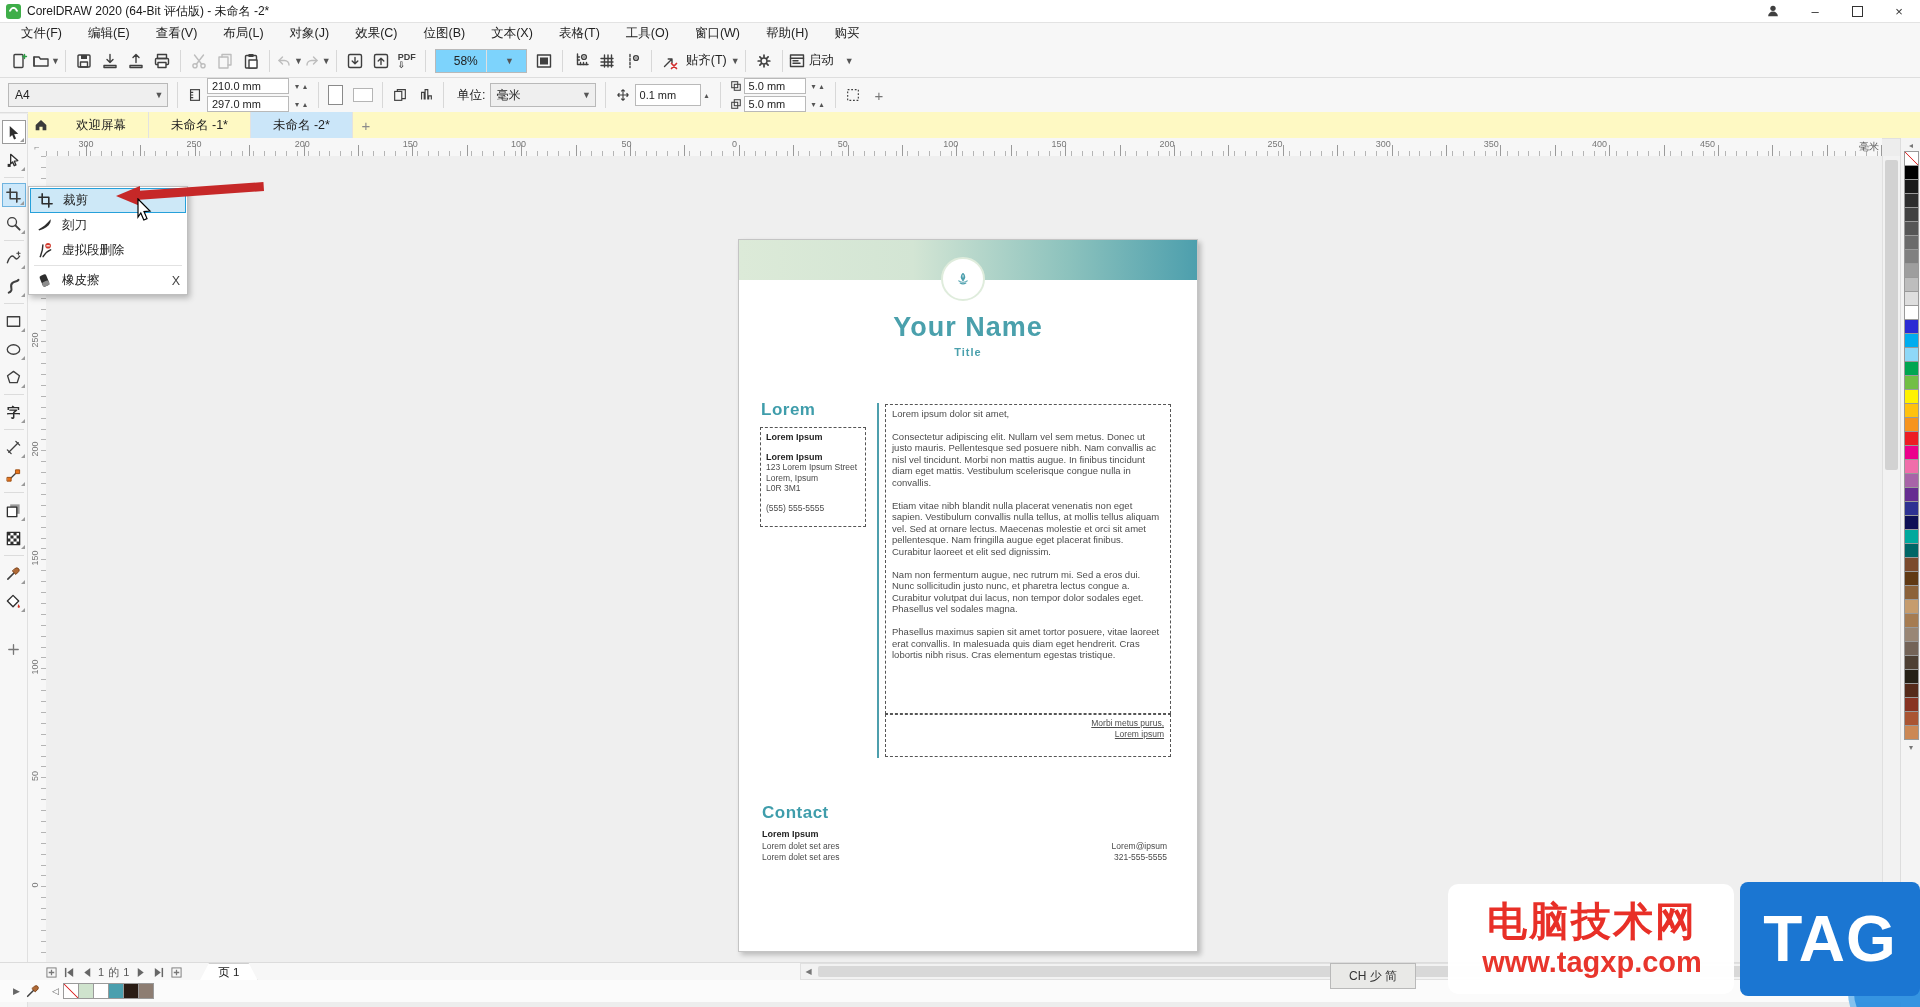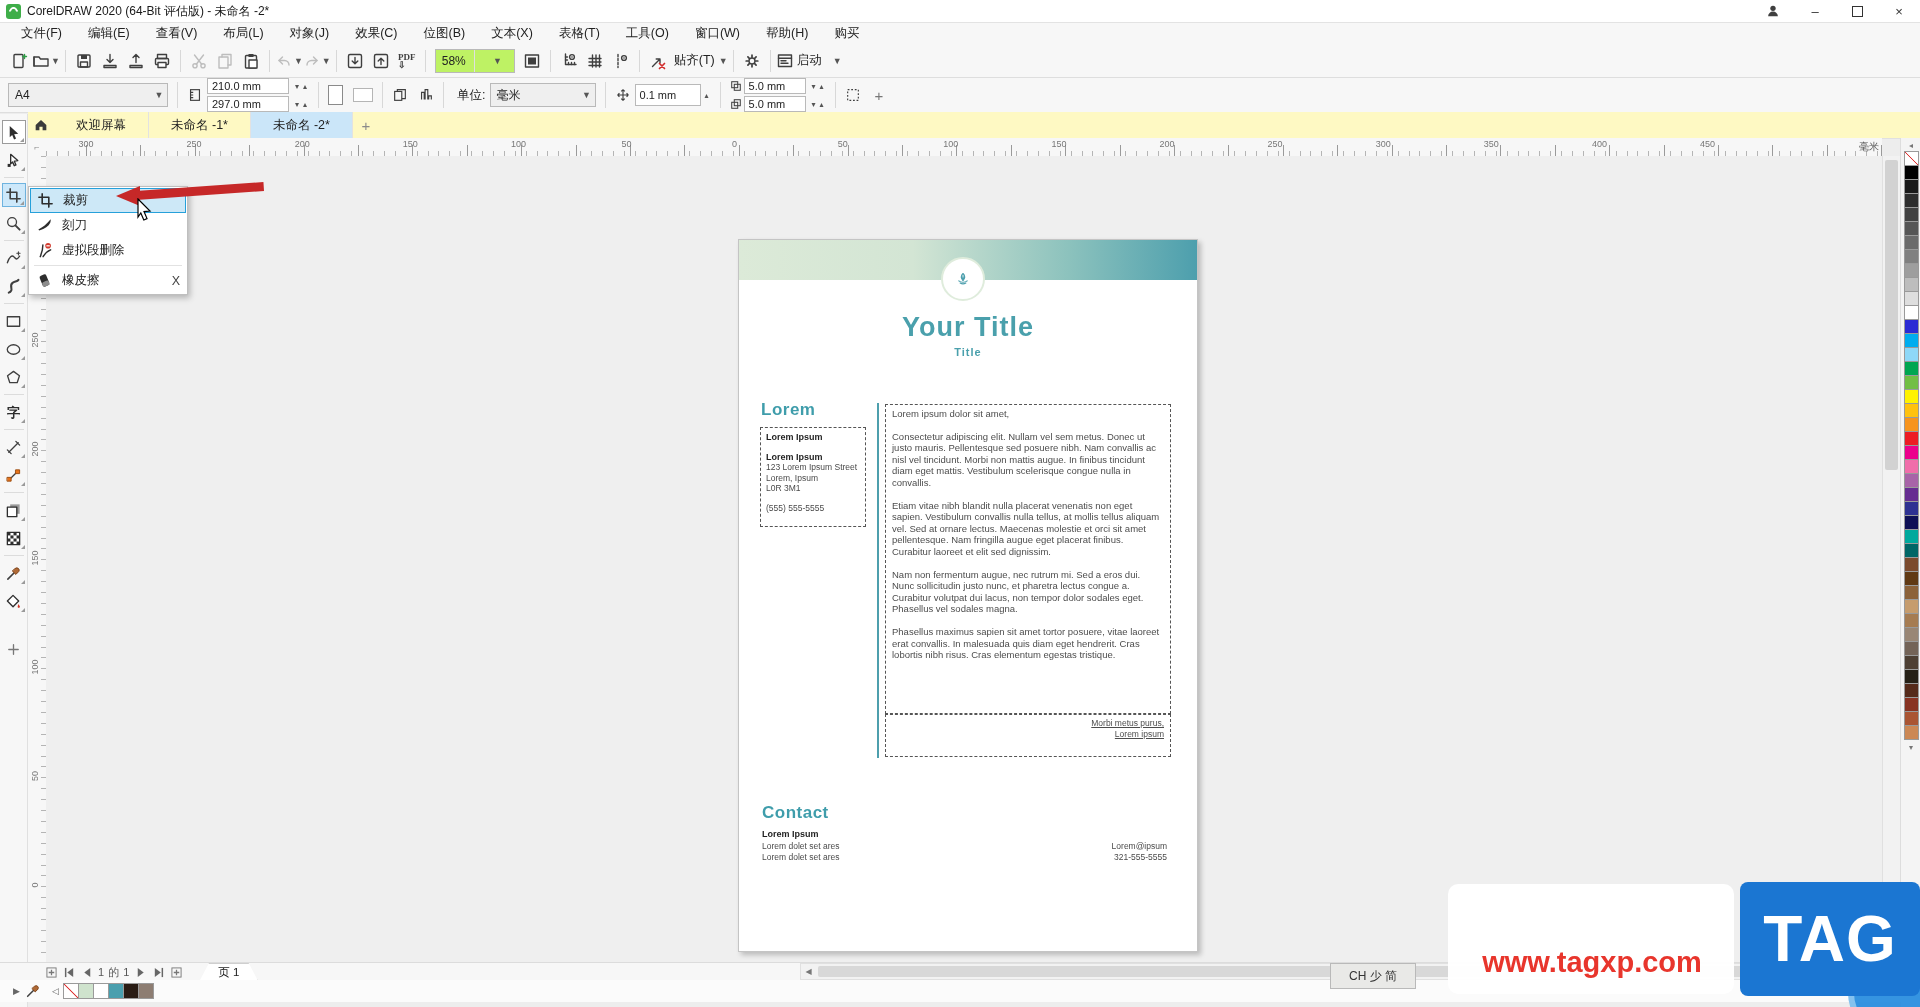--- a/index.html
+++ b/index.html
@@ -23,24 +23,24 @@
   #menubar{left:0;top:23px;width:1920px;height:21px;background:#f7f7f7;display:flex;align-items:center;padding-left:8px;border-bottom:1px solid #ececec;}
   .menu-item{padding:0 13px;font-size:12.5px;color:#222;line-height:21px;}
   
   #toolbar{left:0;top:44px;width:1920px;height:33px;background:#f7f7f7;border-bottom:1px solid #dedede;display:flex;align-items:center;padding-left:6px;}
   .tbtn{height:26px;min-width:26px;display:flex;align-items:center;justify-content:center;border-radius:2px;}
   .tbtn.disabled .ic{stroke:#bdbdbd;}
   .tbtn.disabled svg *{stroke:#bdbdbd;}
   .tsep{width:1px;height:22px;background:#d8d8d8;margin:0 5px;}
   .caret{font-size:9px;color:#555;margin-left:1px;}
   .tlabel{font-size:12.5px;color:#222;margin:0 3px;}
-  #zoom-combo{width:78px;height:22px;background:#bef264;border:1px solid #b9b9b9;display:flex;align-items:center;margin:0 4px;}
+  #zoom-combo{width:78px;height:22px;background:#7dd3fc;border:1px solid #b9b9b9;display:flex;align-items:center;margin:0 4px;padding-left:12px;}
   #zoom-combo span{flex:1;padding-left:6px;font-size:12px;color:#222;}
   #zoom-combo .dd{width:16px;height:100%;display:flex;align-items:center;justify-content:center;border-left:1px solid #e0e0e0;color:#555;font-size:9px;}
-  .pdf-glyph{font-size:9px;font-weight:bold;color:#3f3f3f;line-height:8px;text-align:left;font-family:Liberation Serif, serif;}
+  .pdf-glyph{font-size:9px;font-weight:bold;color:#3f3f3f;line-height:8px;text-align:left;}
   
   #propbar{left:0;top:78px;width:1920px;height:34px;background:#f7f7f7;border-bottom:1px solid #dedede;display:flex;align-items:center;padding-left:8px;}
   .field{background:#fff;border:1px solid #b9b9b9;height:14px;font-size:11px;display:flex;align-items:center;padding:0 4px;color:#222;}
   .combo{background:#efefef;border:1px solid #b9b9b9;height:22px;display:flex;align-items:center;font-size:12px;color:#222;}
   .combo .dd{margin-left:auto;width:16px;text-align:center;color:#555;font-size:9px;}
   .spin{display:flex;flex-direction:row;font-size:8px;color:#555;margin-left:2px;}
   .spin span{padding:0 2px;}
   .stack{display:flex;flex-direction:column;gap:2px;}
   .srow{display:flex;align-items:center;gap:2px;}
   .psep{width:1px;height:26px;background:#d8d8d8;margin:0 9px;}
@@ -574,21 +574,21 @@
     <div id="logo-circle">
         <span>
           <svg class="ic" style="width:16px;height:16px" viewBox="0 0 18 18">
             <path d="M9 2.8c2.3 2.1 2.7 5.4 0 7.8-2.7-2.4-2.3-5.7 0-7.8z"></path>
             <path d="M9 10.6V5.4M7.1 7.2L9 9l1.9-1.8"></path>
             <path d="M4.3 11.2c2.1 2 7.3 2 9.4 0"></path>
             <path d="M5.8 13.6c1.8 1 4.6 1 6.4 0"></path>
           </svg>
         </span>
       </div>
-    <div id="your-name">Your Title</div>
+    <div id="your-name">Your Name</div>
     <div id="your-title">Title</div>
     <div id="lorem-heading">Lorem</div>
     <div id="sidebar-frame">
       <div class="sb-bold">Lorem Ipsum</div>
       <div class="sb-gap"></div>
       <div class="sb-bold">Lorem Ipsum</div>
       <div>123 Lorem Ipsum Street</div>
       <div>Lorem, Ipsum</div>
       <div>L0R 3M1</div>
       <div class="sb-gap"></div>
@@ -779,15 +779,16 @@
     </span>
 </div>
 
 <div id="ime-box" class="abs">
   <span>CH 少 简</span>
 </div>
 
 <div id="watermark" class="abs">
   <div id="wm-badge"></div>
   <div id="wm-panel"></div>
+  <div id="wm-title">电脑技术网</div>
   <div id="wm-url">www.tagxp.com</div>
   <div id="wm-tag">TAG</div>
 </div>
 
 </body></html>

